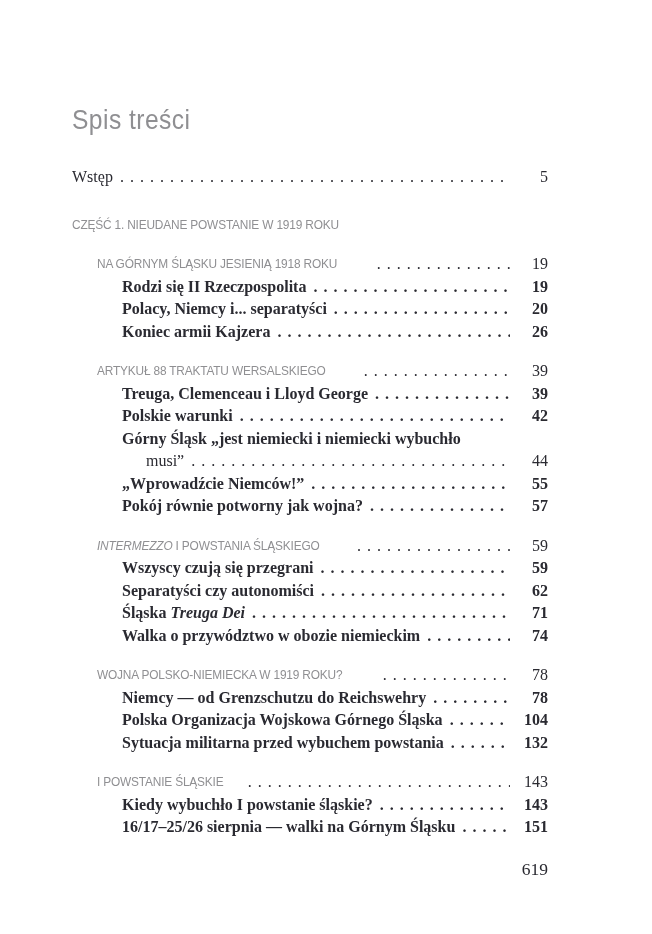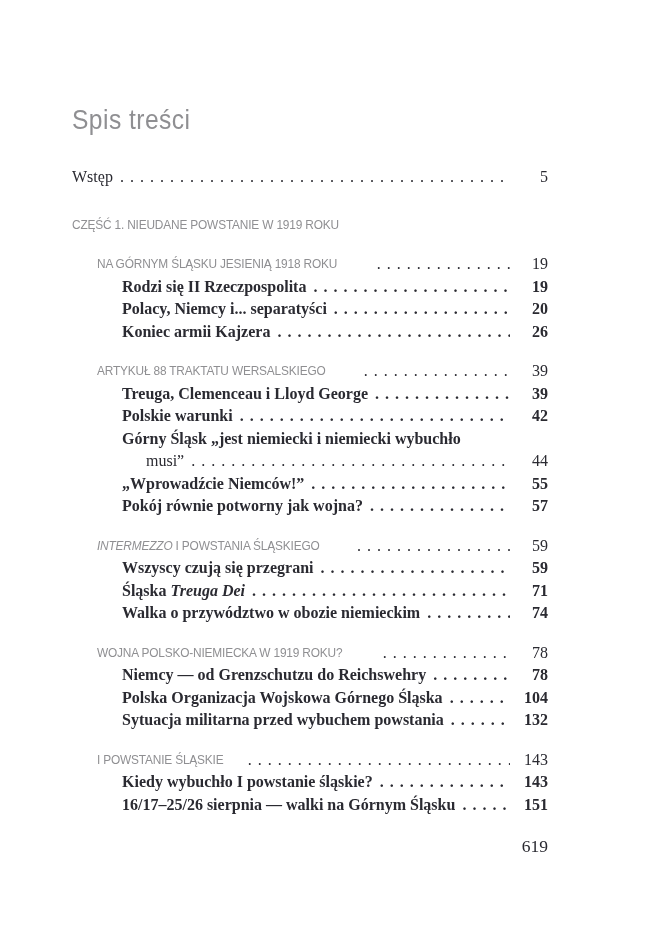--- a/index.html
+++ b/index.html
@@ -154,20 +154,25 @@
         <span class="label"><em>INTERMEZZO</em><span> I POWSTANIA ŚLĄSKIEGO</span></span>
         <span class="dots"></span>
         <span class="pg">59</span>
       </div>
       <div class="row sub">
         <span class="label"><span>Wszyscy czują się przegrani</span></span>
         <span class="dots"></span>
         <span class="pg">59</span>
       </div>
       <div class="row sub">
+        <span class="label"><span>Separatyści czy autonomiści</span></span>
+        <span class="dots"></span>
+        <span class="pg">62</span>
+      </div>
+      <div class="row sub">
         <span class="label"><span>Śląska </span><em>Treuga Dei</em></span>
         <span class="dots"></span>
         <span class="pg">71</span>
       </div>
       <div class="row sub">
         <span class="label"><span>Walka o przywództwo w obozie niemieckim</span></span>
         <span class="dots"></span>
         <span class="pg">74</span>
       </div>
       <div class="row chapter">

